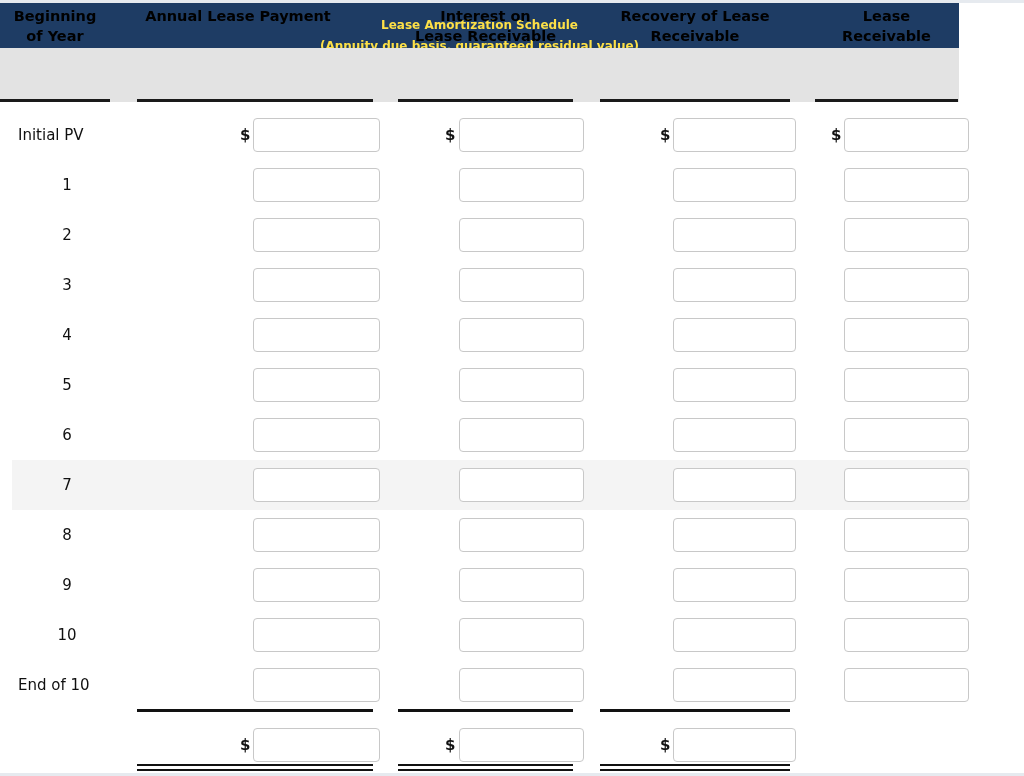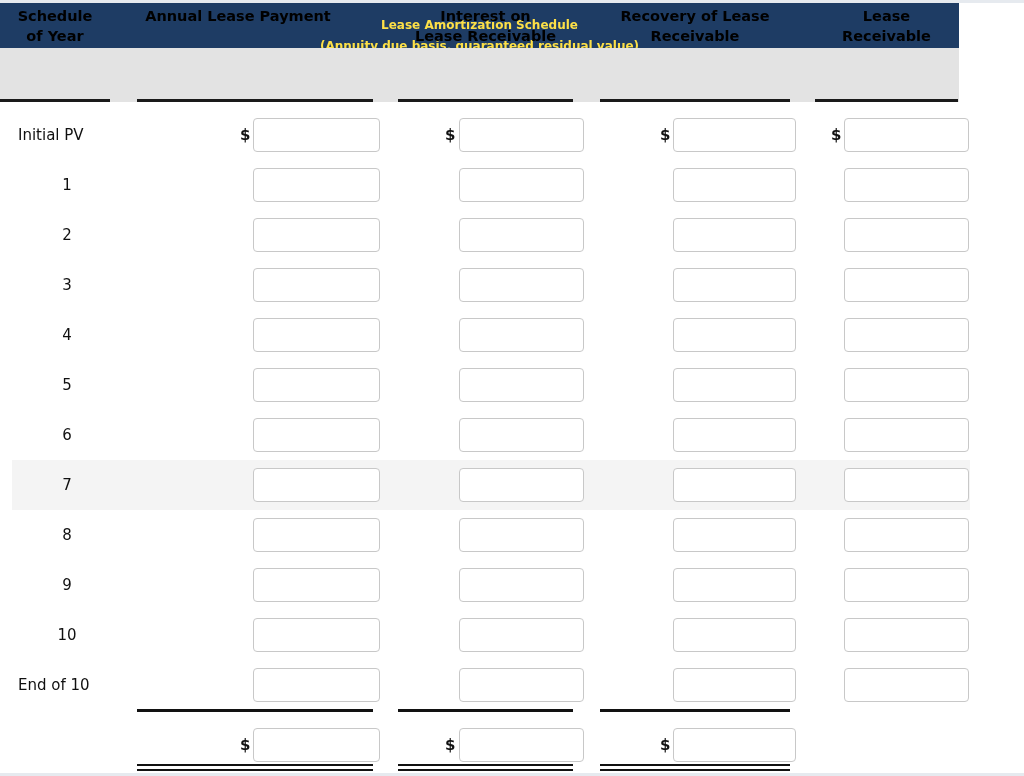--- a/index.html
+++ b/index.html
@@ -160,21 +160,21 @@
   <div class="top-strip"></div>
 
   <div class="title-banner">
     <span class="title-line1">Lease Amortization Schedule</span>
     <span class="title-line2">(Annuity due basis, guaranteed residual value)</span>
   </div>
 
   <div class="header-band"></div>
 
   <div class="colhead" style="left:0px; width:110px;">
-    <span>Schedule</span>
+    <span>Beginning</span>
     <span>of Year</span>
   </div>
   <div class="colhead" style="left:120px; width:236px;">
     <span>Annual Lease Payment</span>
   </div>
   <div class="colhead" style="left:398px; width:175px;">
     <span>Interest on</span>
     <span>Lease Receivable</span>
   </div>
   <div class="colhead" style="left:600px; width:190px;">

